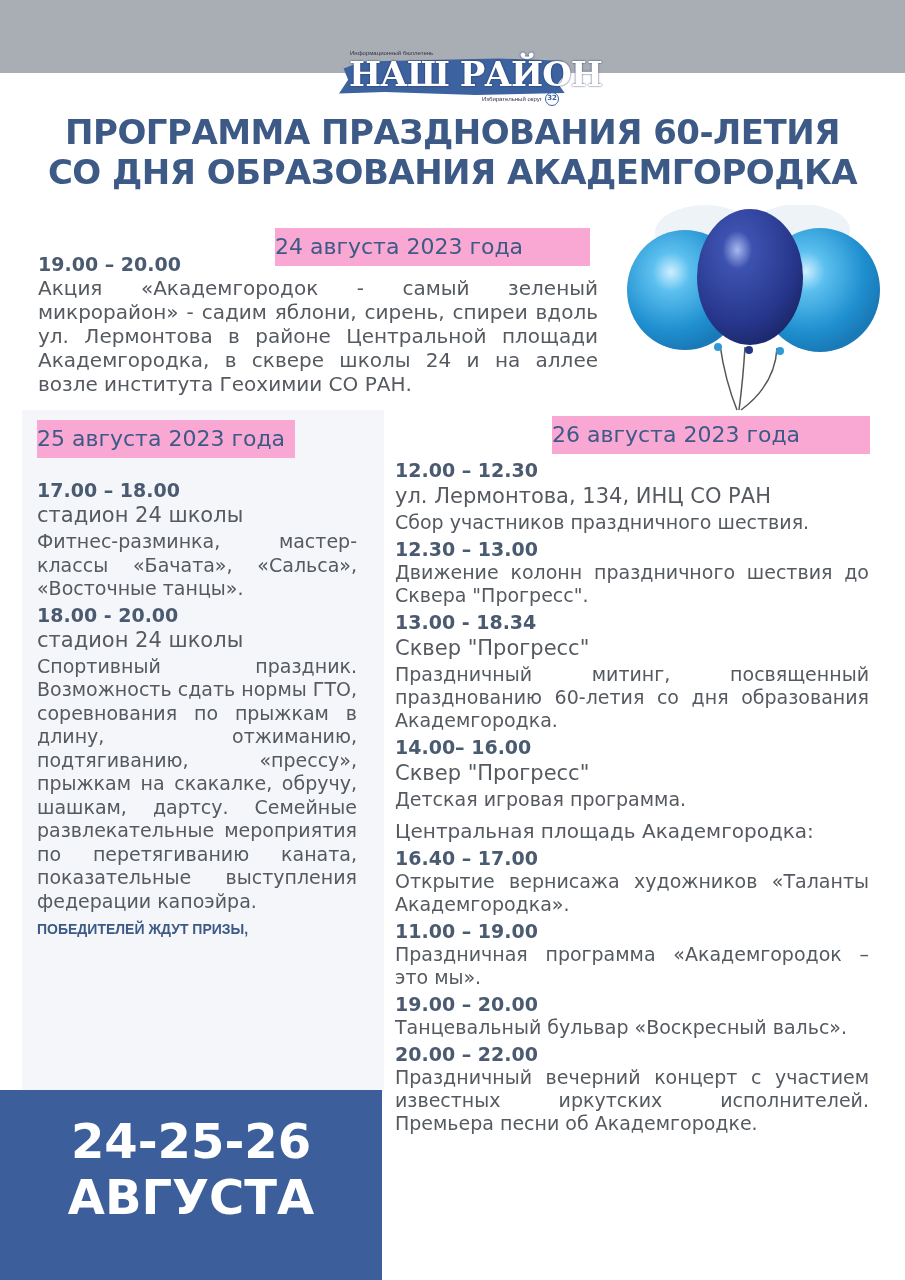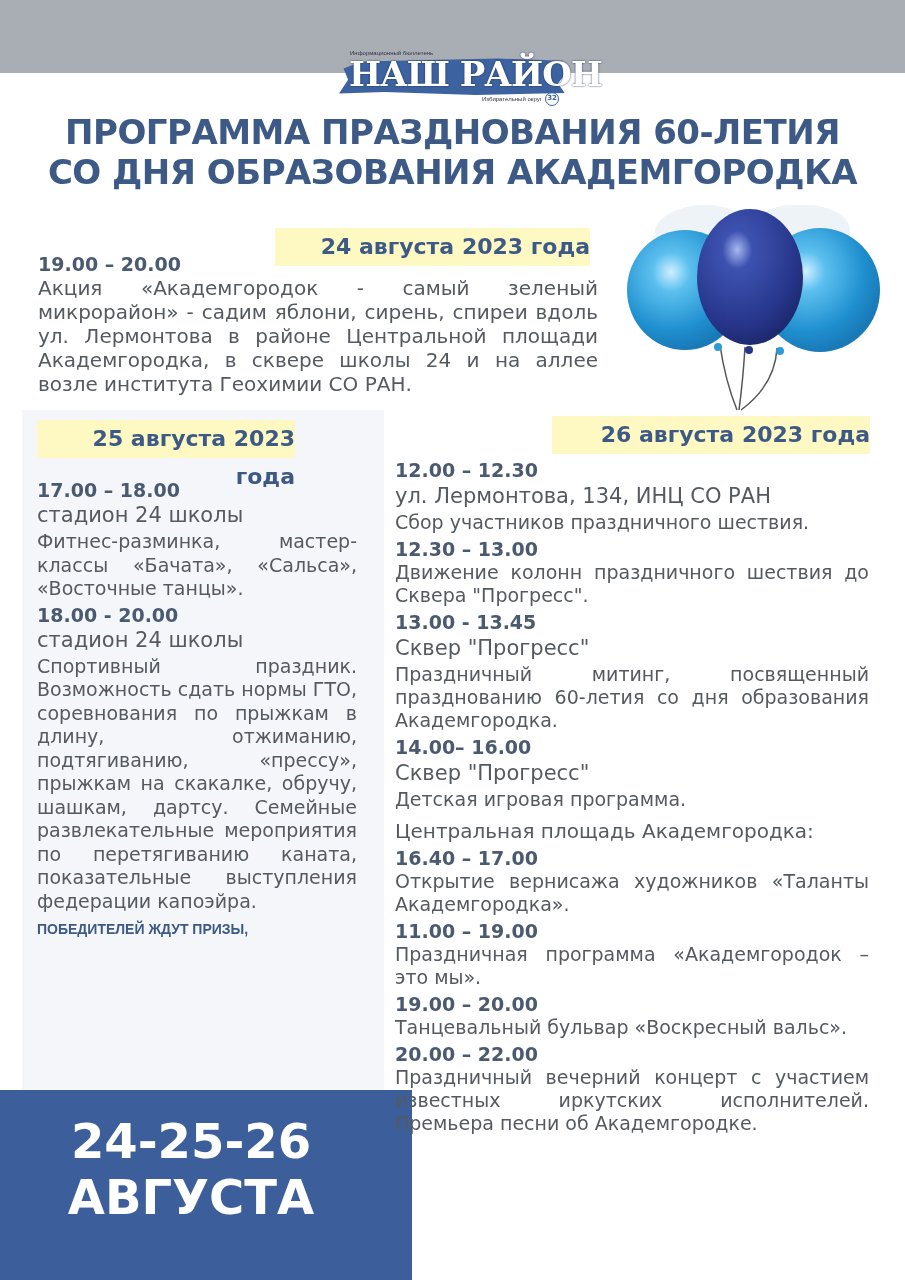--- a/index.html
+++ b/index.html
@@ -12,41 +12,41 @@
     .logo .sup { position: absolute; left: 15px; top: 10px; font-size: 6px; color: #334; font-family: "Liberation Sans", sans-serif; white-space: nowrap; }
     .logo .brush { position: absolute; left: 4px; top: 17px; width: 228px; height: 38px; background: #3d62a0;
       clip-path: polygon(2% 30%, 10% 12%, 40% 8%, 70% 4%, 98% 10%, 100% 40%, 96% 70%, 99% 95%, 60% 100%, 20% 92%, 0% 96%, 4% 60%); }
     .logo .name { position: absolute; left: 14px; top: 14px; font-family: "DejaVu Serif", serif; font-weight: bold; font-size: 34px; color: #ffffff; letter-spacing: -1px; white-space: nowrap; text-shadow: 0 0 2px #1c2f55; }
     .logo .sub { position: absolute; left: 147px; top: 56px; font-size: 6px; color: #334; white-space: nowrap; font-family: "Liberation Sans", sans-serif; }
     .logo .num { position: absolute; left: 210px; top: 52px; width: 14px; height: 14px; border: 1.5px solid #3d62a0; border-radius: 50%; font-size: 7px; font-weight: bold; color: #3d62a0; text-align: center; line-height: 11px; }
 
     .title { position: absolute; left: 0; top: 112px; width: 905px; text-align: center; color: #3d5a86;
       font-family: "DejaVu Sans", sans-serif; font-weight: bold; font-size: 34px; line-height: 40px; letter-spacing: -0.5px; }
 
-    .datebar { position: absolute; height: 38px; background: #fef9c3; color: #3d5a86; font-weight: bold; font-size: 22px; line-height: 38px; text-align: right; font-family: "DejaVu Sans", sans-serif; }
+    .datebar { position: absolute; height: 38px; background: #f9a8d4; color: #3d5a86; font-weight: normal; font-size: 22px; line-height: 38px; text-align: left; font-family: "DejaVu Sans", sans-serif; }
     .d24 { left: 275px; top: 228px; width: 315px; }
     .d25 { left: 37px; top: 420px; width: 258px; }
     .d26 { left: 552px; top: 416px; width: 318px; }
 
     .time { color: #4a5a70; font-weight: bold; font-size: 19px; line-height: 24px; font-family: "DejaVu Sans", sans-serif; }
     .place { color: #555a60; font-size: 21px; line-height: 25px; }
     .desc { color: #555a60; font-size: 19px; line-height: 23px; text-align: justify; text-align-last: left; }
 
     .e24 { position: absolute; left: 38px; top: 252px; width: 560px; }
     .e24 .desc { font-size: 20px; line-height: 24px; }
 
     .leftpanel { position: absolute; left: 22px; top: 410px; width: 362px; height: 682px; background: #f4f6f9; }
     .leftcol { position: absolute; left: 37px; top: 478px; width: 320px; }
     .leftcol .desc { font-size: 19px; line-height: 23.5px; }
     .leftcol .place { margin-top: 1px; margin-bottom: 2px; }
     .prize { color: #3d5a86; font-weight: bold; font-size: 14px; line-height: 20px; margin-top: 6px; text-align: justify; text-align-last: left; font-family: "Liberation Sans", sans-serif; }
     .prize .l2 { text-align: left; }
     .hr { position: absolute; left: 32px; top: 1091px; width: 325px; height: 1px; background: #b8c6d8; }
 
-    .bigbox { position: absolute; left: 0; top: 1090px; width: 412px; height: 190px; background: #3c5f9c; }
+    .bigbox { position: absolute; left: 0; top: 1090px; width: 382px; height: 190px; background: #3c5f9c; }
     .bigbox .t { position: absolute; left: 0; width: 382px; text-align: center; color: #ffffff; font-weight: bold; font-family: "DejaVu Sans", sans-serif; font-size: 48px; letter-spacing: 0px; }
     .bigbox .t1 { top: 23px; }
     .bigbox .t2 { top: 79px; }
 
     .rightcol { position: absolute; left: 395px; top: 458px; width: 474px; }
     .rightcol .desc { font-size: 19px; line-height: 23px; }
     .rightcol .place { margin-top: 2px; margin-bottom: 2px; }
     .rightcol .block { margin-bottom: 3px; }
     .rightcol .venue { color: #555a60; font-size: 20px; line-height: 24px; margin-top: 8px; margin-bottom: 3px; }
 
@@ -133,21 +133,21 @@
   <div class="block">
     <div class="time">12.00 – 12.30</div>
     <div class="place">ул. Лермонтова, 134, ИНЦ СО РАН</div>
     <div class="desc">Сбор участников праздничного шествия.</div>
   </div>
   <div class="block">
     <div class="time">12.30 – 13.00</div>
     <div class="desc">Движение колонн праздничного шествия до Сквера "Прогресс".</div>
   </div>
   <div class="block">
-    <div class="time">13.00 - 13.45</div>
+    <div class="time">13.00 - 18.34</div>
     <div class="place">Сквер "Прогресс"</div>
     <div class="desc">Праздничный митинг, посвященный празднованию 60-летия со дня образования Академгородка.</div>
   </div>
   <div class="block">
     <div class="time">14.00– 16.00</div>
     <div class="place">Сквер "Прогресс"</div>
     <div class="desc">Детская игровая программа.</div>
   </div>
 
   <div class="venue">Центральная площадь Академгородка:</div>

